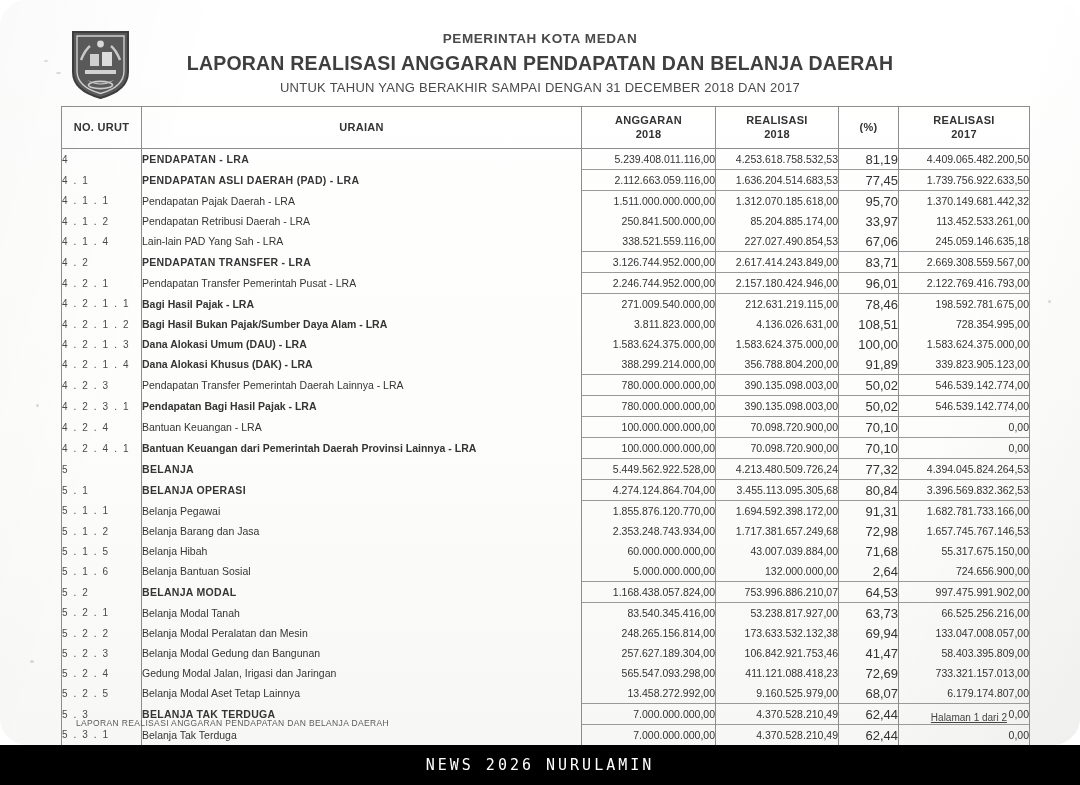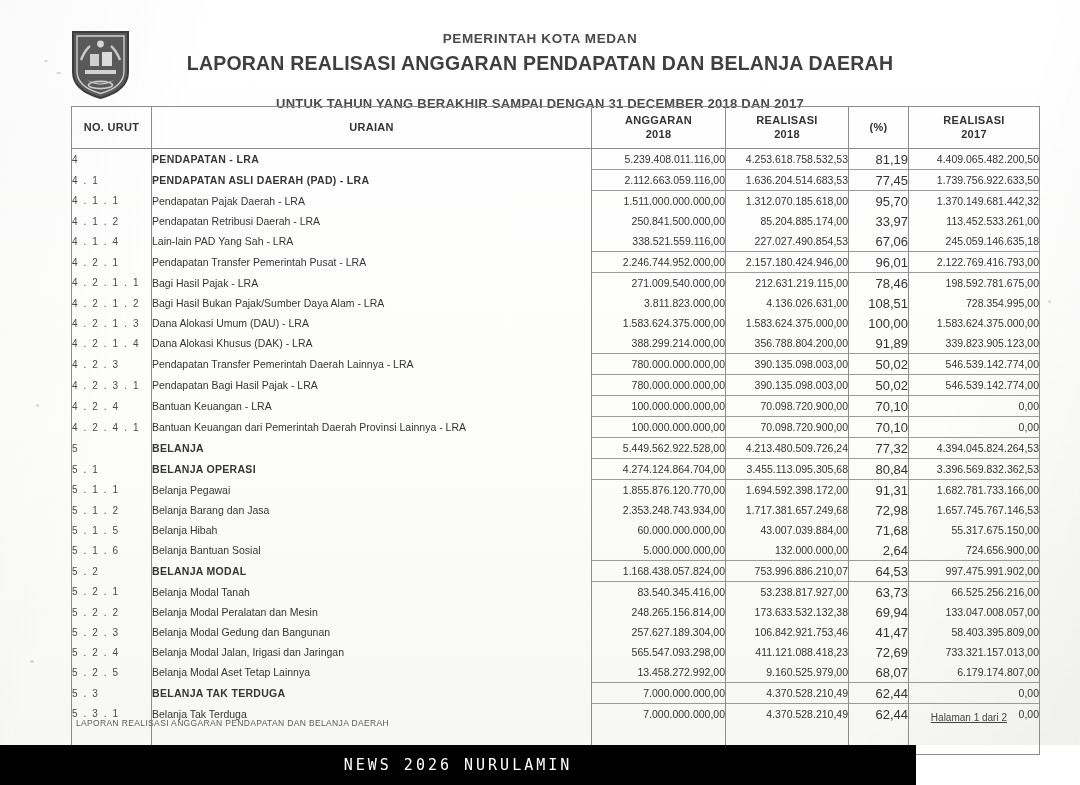--- a/index.html
+++ b/index.html
@@ -19,20 +19,21 @@
   
   .page {
     position: absolute;
     left: 0; top: 0;
     width: 1080px;
     height: 745px;
     background:
       linear-gradient(105deg, rgba(0,0,0,0.020) 0%, rgba(0,0,0,0) 18%, rgba(0,0,0,0) 82%, rgba(0,0,0,0.030) 100%),
       linear-gradient(180deg, #ffffff 0%, #fdfdfc 55%, #f7f7f5 100%);
     box-sizing: border-box;
+    border-radius: 27px;
   }
   .speck {
     position: absolute;
     background: #b9b9b5;
     border-radius: 50%;
     opacity: .55;
   }
 
   
   .header {
@@ -51,39 +52,39 @@
   .hdr-line2 {
     font-size: 19.5px;
     font-weight: bold;
     letter-spacing: .2px;
     color: #3f3f3f;
     line-height: 26px;
     margin-top: 2px;
   }
   .hdr-line3 {
     font-size: 13px;
-    font-weight: bold;
+    font-weight: normal;
     letter-spacing: .25px;
     color: #4a4a4a;
     line-height: 18px;
-    margin-top: 19px;
+    margin-top: 3px;
   }
 
   
   .crest {
     position: absolute;
     left: 63px; top: 28px;
     width: 75px; height: 72px;
   }
   .crest svg { display: block; }
 
   
   .tbl-wrap {
     position: absolute;
-    left: 58px; top: 106px;
+    left: 48px; top: 106px;
     width: 968px;
     height: 628px;
     padding-left: 13px;
   }
   table.lra {
     border-collapse: collapse;
     width: 968px;
     table-layout: fixed;
     font-size: 10.5px;
     color: #2e2e2e;
@@ -139,21 +140,21 @@
     color: #333;
     text-align: right;
     padding-right: 9px;
     white-space: nowrap;
   }
 
   
   .lv0 { padding-left: 12px; font-weight: bold; letter-spacing: .35px; }
   .lv1 { padding-left: 28px; font-weight: bold; letter-spacing: .3px; }
   .lv2 { padding-left: 40px; font-weight: normal; }
-  .lv3 { padding-left: 54px; font-weight: normal; }
+  .lv3 { padding-left: 54px; font-weight: bold; }
 
   
   tr.sep td.cell-num,
   tr.sep td.cell-pct { border-top: 1px solid #9a9a9a; }
   tr.tail td { height: 30px; }
 
   
   tr.topline td { border-top: 1px solid #8d8d8d; }
   tr.botline td { border-bottom: 1px solid #8d8d8d; }
 
@@ -172,21 +173,21 @@
     font-size: 10px;
     color: #444;
     white-space: nowrap;
     text-decoration: underline;
   }
 
   
   .banner {
     position: absolute;
     left: 0; top: 745px;
-    width: 916px;
+    width: 1080px;
     height: 40px;
     background: #000000;
     color: #ffffff;
     display: flex;
     align-items: center;
     justify-content: center;
     font-family: "DejaVu Sans Mono", monospace;
     font-size: 15px;
     letter-spacing: 3px;
   }
@@ -287,20 +288,28 @@
           </tr>
           <tr>
             <td class="cell-no">4 . 1 . 4</td>
             <td class="cell-ur lv2">Lain-lain PAD Yang Sah - LRA</td>
             <td class="cell-num">338.521.559.116,00</td>
             <td class="cell-num">227.027.490.854,53</td>
             <td class="cell-pct">67,06</td>
             <td class="cell-num">245.059.146.635,18</td>
           </tr>
           <tr class="sep">
+            <td class="cell-no">4 . 2</td>
+            <td class="cell-ur lv1">PENDAPATAN TRANSFER - LRA</td>
+            <td class="cell-num">3.126.744.952.000,00</td>
+            <td class="cell-num">2.617.414.243.849,00</td>
+            <td class="cell-pct">83,71</td>
+            <td class="cell-num">2.669.308.559.567,00</td>
+          </tr>
+          <tr class="sep">
             <td class="cell-no">4 . 2 . 1</td>
             <td class="cell-ur lv2">Pendapatan Transfer Pemerintah Pusat - LRA</td>
             <td class="cell-num">2.246.744.952.000,00</td>
             <td class="cell-num">2.157.180.424.946,00</td>
             <td class="cell-pct">96,01</td>
             <td class="cell-num">2.122.769.416.793,00</td>
           </tr>
           <tr class="sep">
             <td class="cell-no">4 . 2 . 1 . 1</td>
             <td class="cell-ur lv3">Bagi Hasil Pajak - LRA</td>
@@ -440,21 +449,21 @@
           <tr>
             <td class="cell-no">5 . 2 . 3</td>
             <td class="cell-ur lv2">Belanja Modal Gedung dan Bangunan</td>
             <td class="cell-num">257.627.189.304,00</td>
             <td class="cell-num">106.842.921.753,46</td>
             <td class="cell-pct">41,47</td>
             <td class="cell-num">58.403.395.809,00</td>
           </tr>
           <tr>
             <td class="cell-no">5 . 2 . 4</td>
-            <td class="cell-ur lv2">Belanja Modal Jalan, Irigasi dan Jaringan</td>
+            <td class="cell-ur lv2">Gedung Modal Jalan, Irigasi dan Jaringan</td>
             <td class="cell-num">565.547.093.298,00</td>
             <td class="cell-num">411.121.088.418,23</td>
             <td class="cell-pct">72,69</td>
             <td class="cell-num">733.321.157.013,00</td>
           </tr>
           <tr>
             <td class="cell-no">5 . 2 . 5</td>
             <td class="cell-ur lv2">Belanja Modal Aset Tetap Lainnya</td>
             <td class="cell-num">13.458.272.992,00</td>
             <td class="cell-num">9.160.525.979,00</td>

